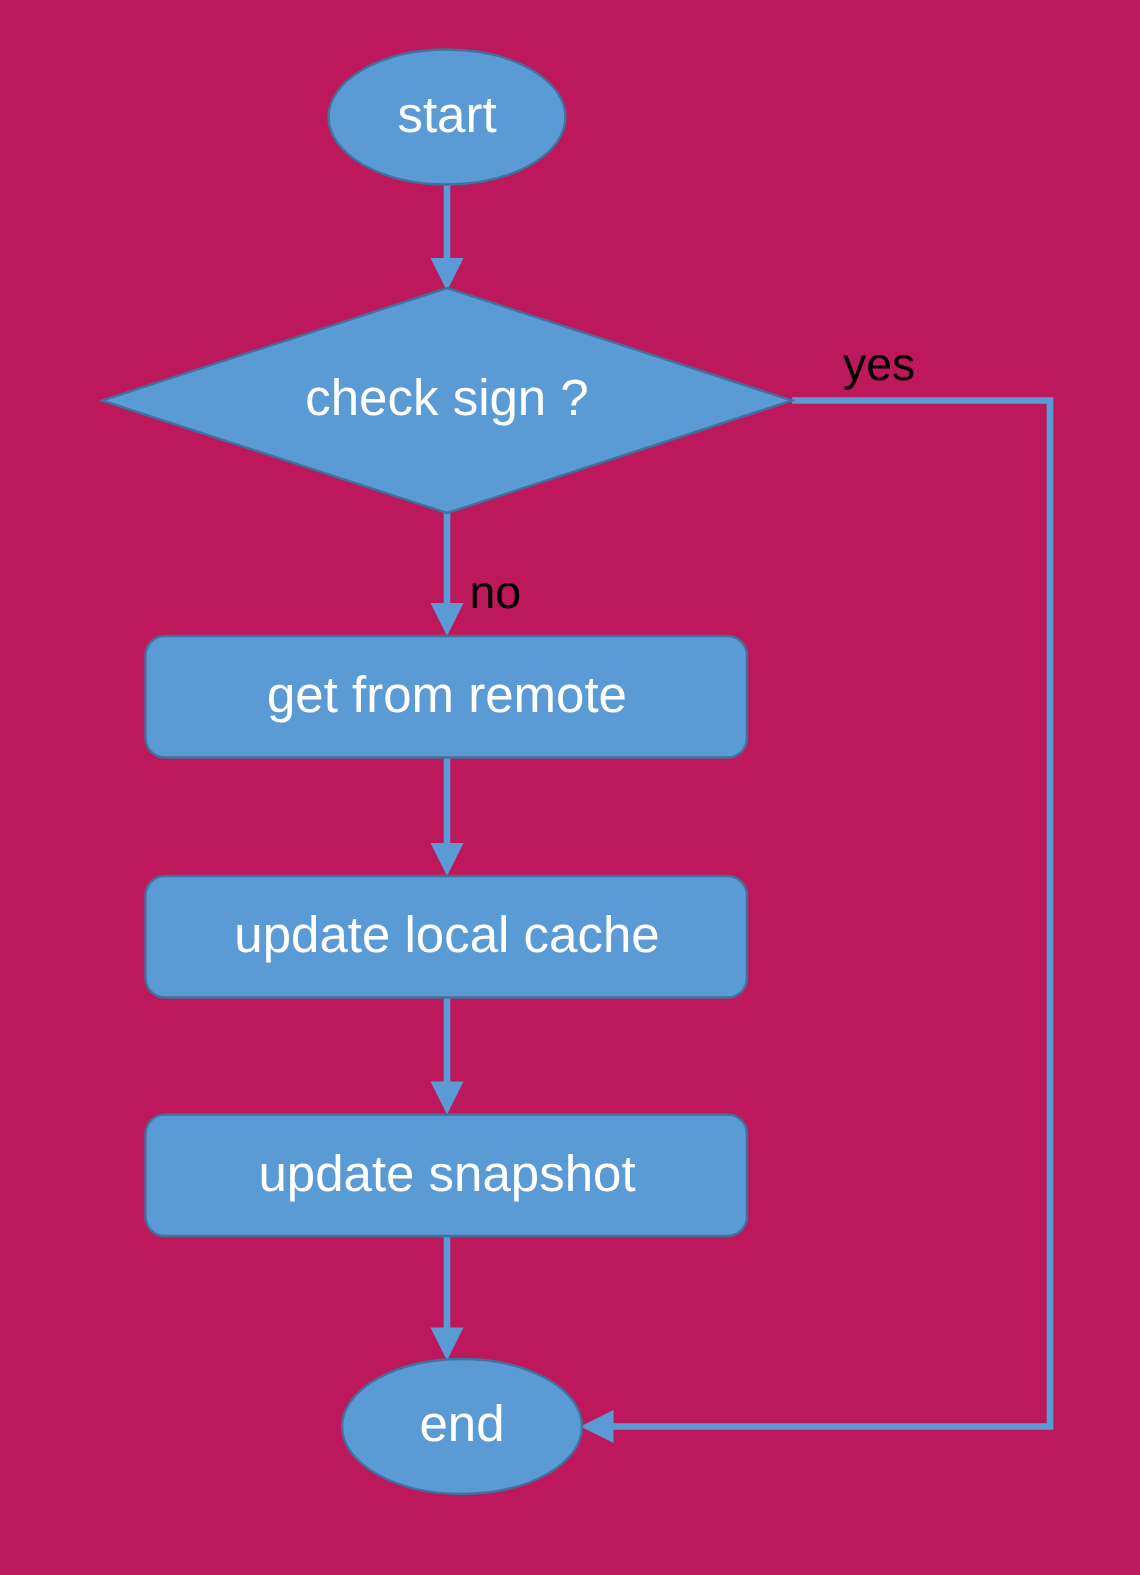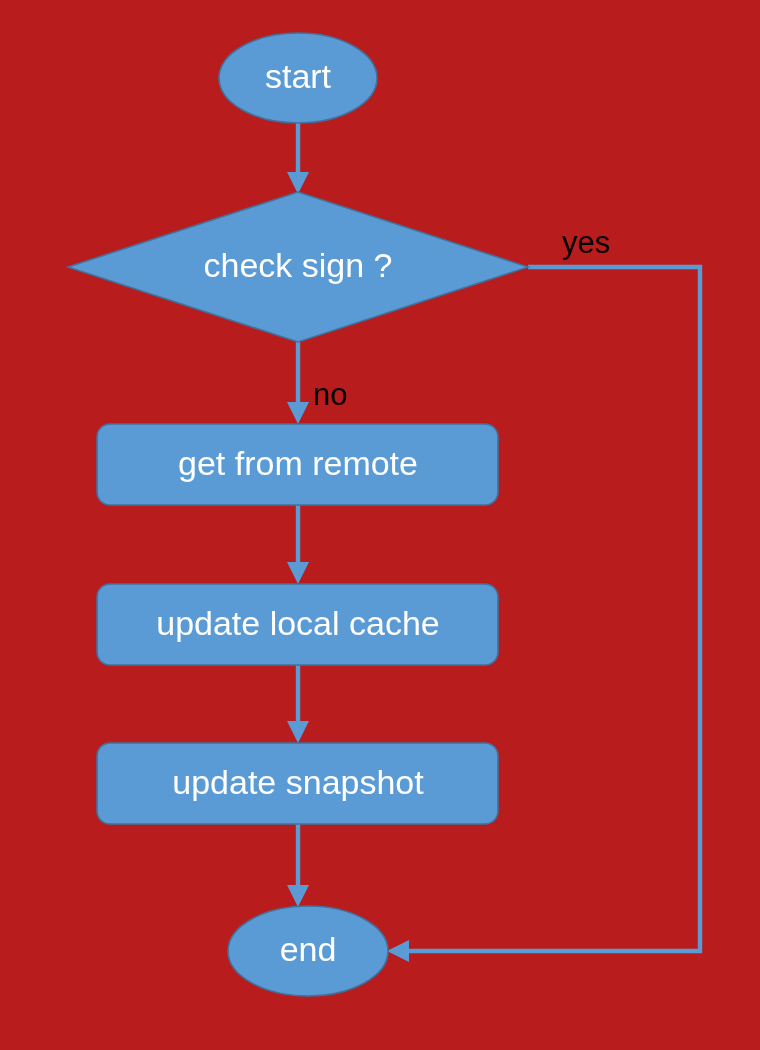--- a/index.html
+++ b/index.html
@@ -8,21 +8,21 @@
     padding: 0;
     background: #ffffff;
   }
   body {
     font-family: "Liberation Sans", sans-serif;
   }
   #canvas {
     position: relative;
     width: 760px;
     height: 1050px;
-    background: #b91c1c;
+    background: #be185d;
     overflow: hidden;
   }
   #flow-svg {
     position: absolute;
     top: 0;
     left: 0;
     width: 760px;
     height: 1050px;
   }
   .node-label {

